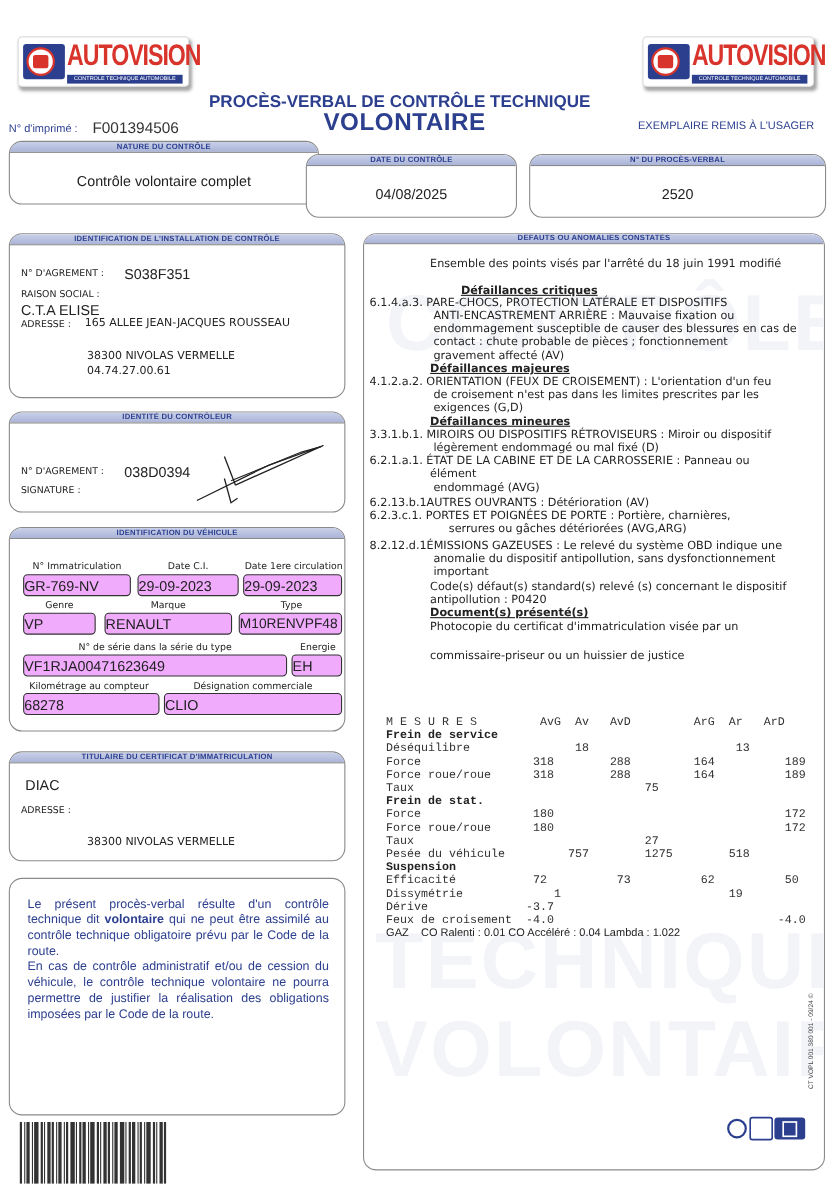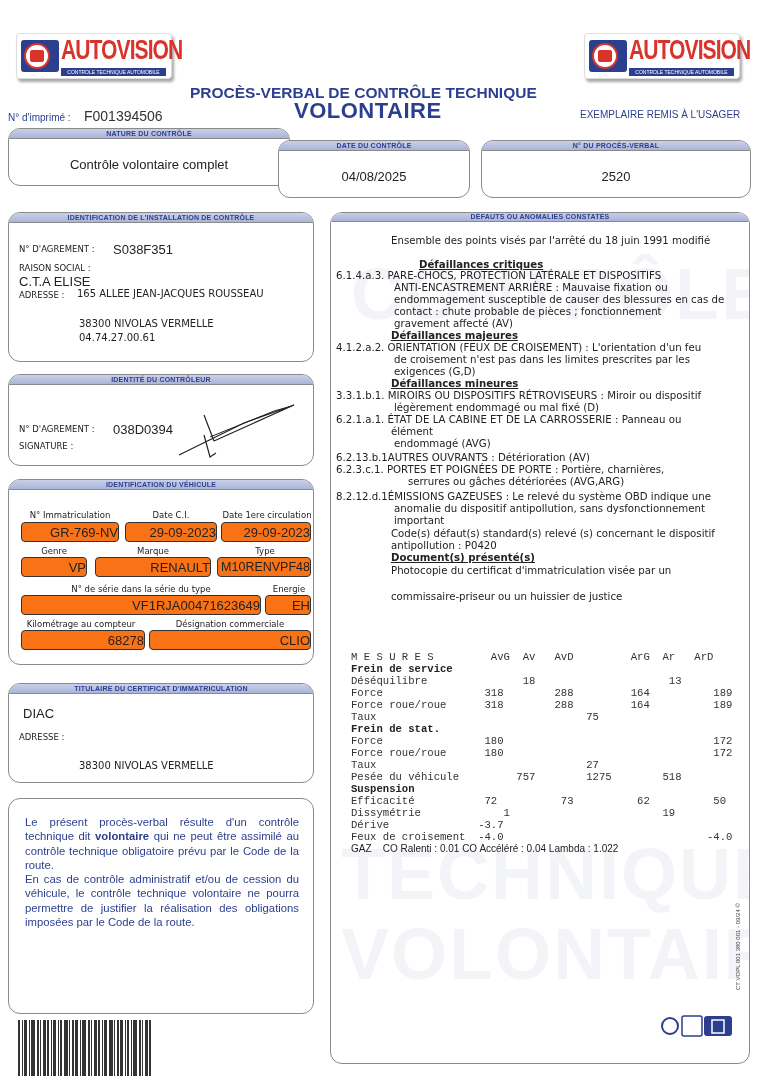--- a/index.html
+++ b/index.html
@@ -26,21 +26,21 @@
   
   .box { position: absolute; border: 1px solid #8a8a8a; border-radius: 12px; background: #fff; overflow: hidden; }
   .box .hdr { height: 10px; background: linear-gradient(#c9d0e8, #aab4d8); border-bottom: 1px solid #8a8a8a; text-align: center; font-size: 7px; font-weight: bold; color: #2c3f8f; line-height: 10px; letter-spacing: 0.2px; }
 
   .center-val { position: absolute; left: 0; right: 0; text-align: center; font-size: 13px; color: #222; }
 
   .lbl { position: absolute; font-family: "DejaVu Sans", sans-serif; font-size: 8.5px; color: #222; }
   .val { position: absolute; font-family: "DejaVu Sans", sans-serif; font-size: 10px; color: #222; }
 
   
-  .vf { position: absolute; border: 1px solid #333; border-radius: 4px; height: 20px; text-align: right; font-size: 13px; line-height: 19px; color: #222; background: #f97316; }
+  .vf { position: absolute; border: 1px solid #333; border-radius: 4px; height: 20px; text-align: left; font-size: 13px; line-height: 19px; color: #222; background: #f0abfc; }
   .vl { position: absolute; font-family: "DejaVu Sans", sans-serif; font-size: 8.5px; color: #222; text-align: center; white-space: nowrap; }
 
   
   .defects { position: absolute; left: 330px; top: 212px; width: 420px; height: 852px; border: 1px solid #8a8a8a; border-radius: 12px; overflow: hidden; background: #fff; }
   .def-line { position: absolute; font-family: "DejaVu Sans", sans-serif; font-size: 10.2px; color: #222; white-space: nowrap; line-height: 12px; }
   .def-cat { font-weight: bold; text-decoration: underline; }
 
   
   .mono { position: absolute; font-family: "Liberation Mono", monospace; font-size: 10.6px; color: #333; white-space: pre; line-height: 12px; }
   .mono.b { font-weight: bold; color: #222; }

